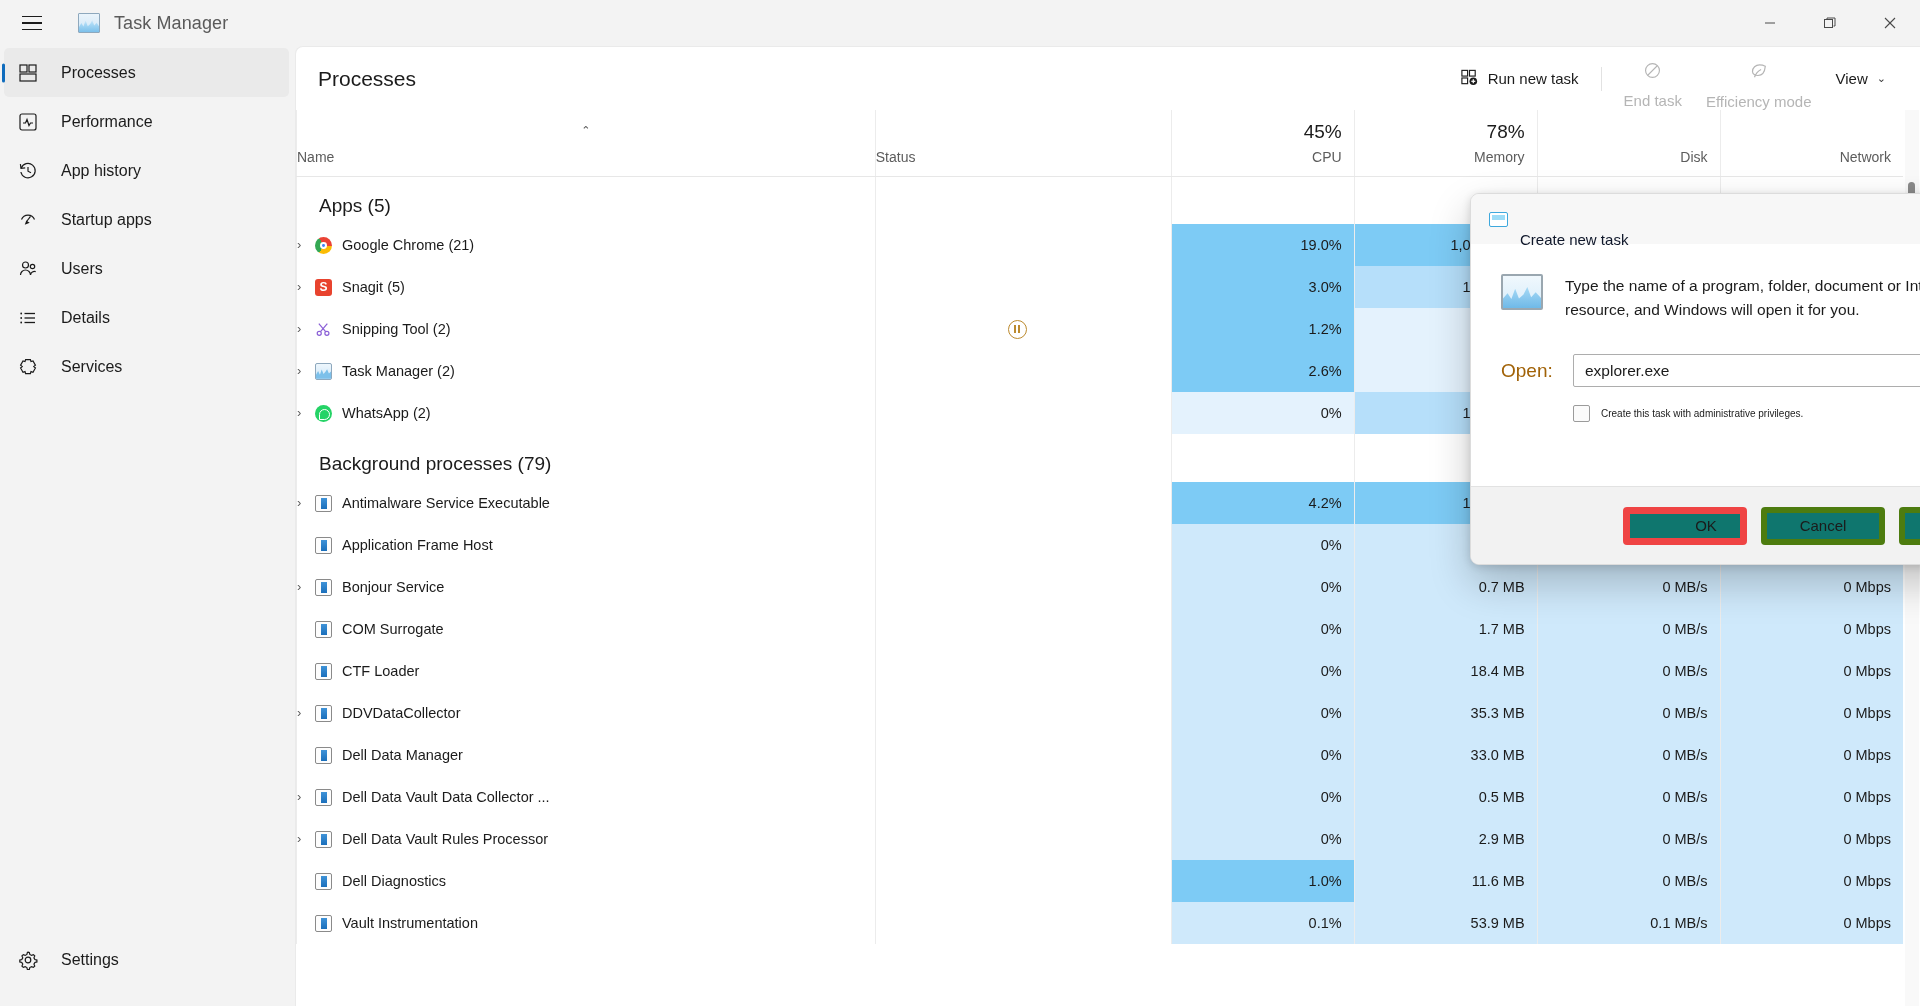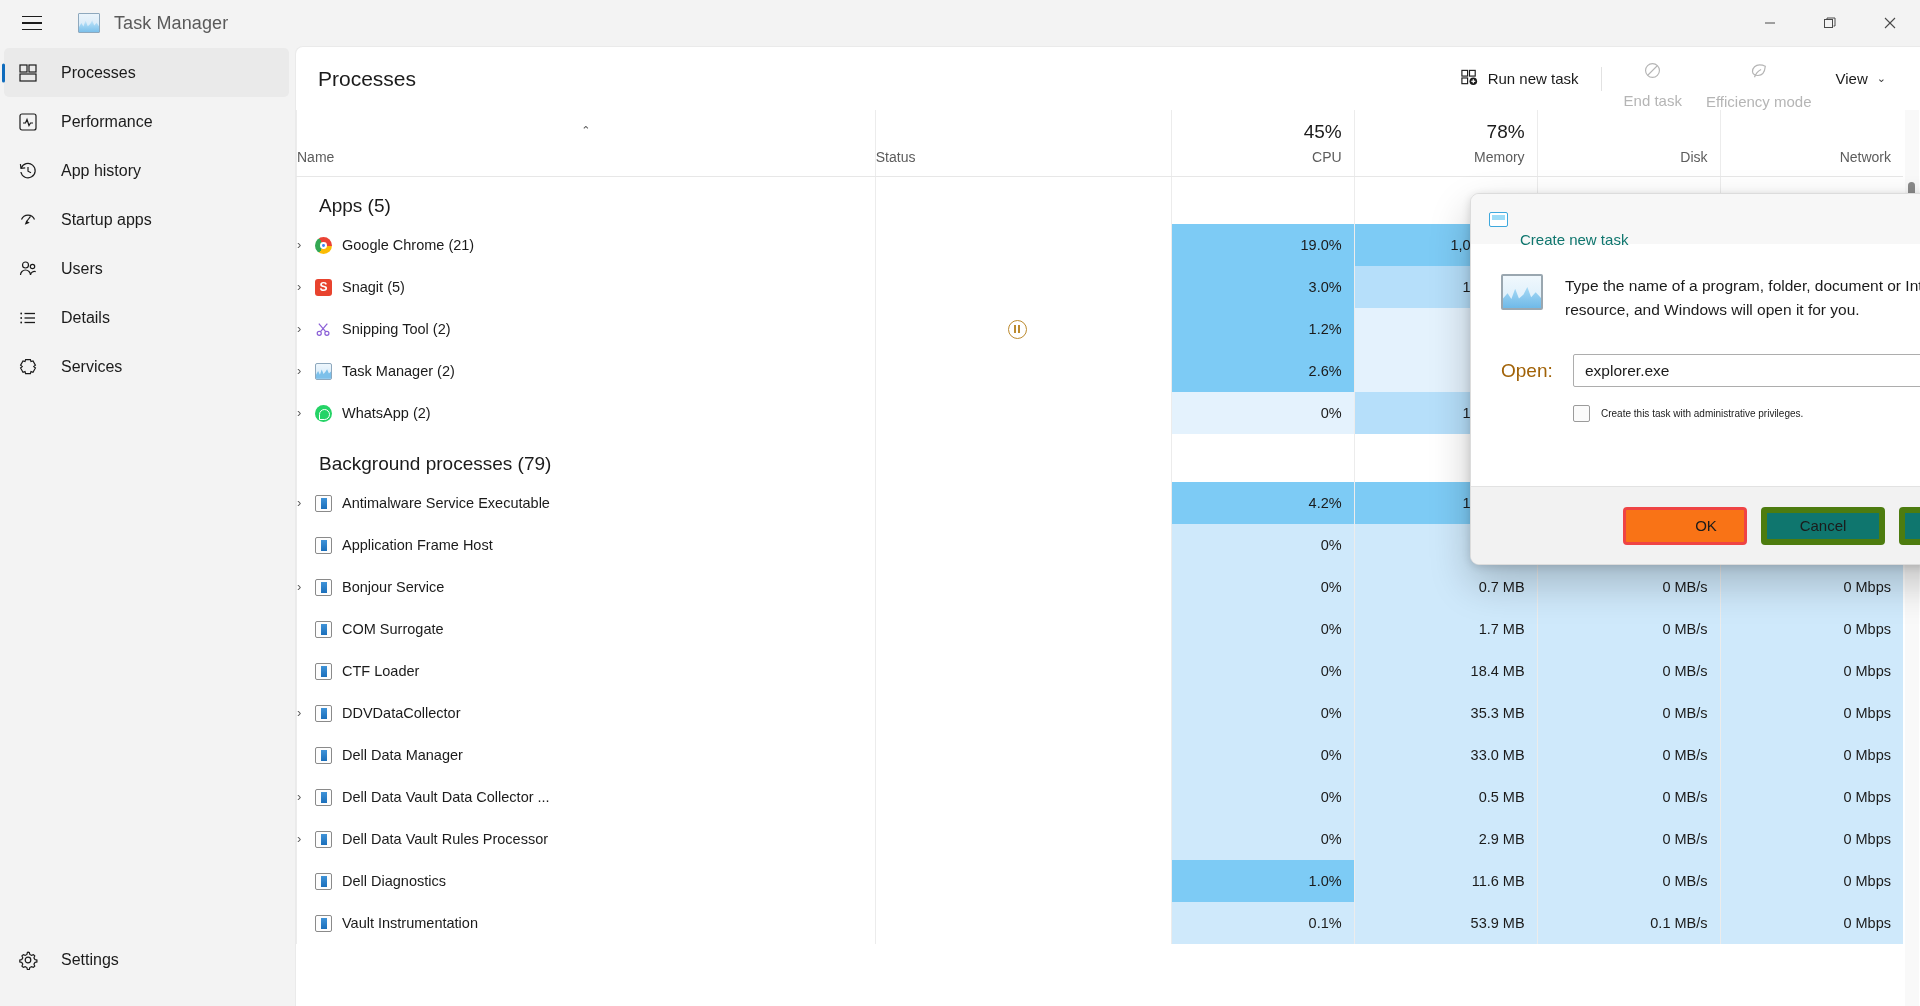--- a/index.html
+++ b/index.html
@@ -174,21 +174,21 @@
   }
   .dlg-title {
     height: 50px; flex:0 0 50px; display:flex; align-items:center;
     background:#f7f7f7; padding-left: 18px; position: relative;
   }
   .dlg-title-ico {
     width: 19px; height: 15px; border: 1.6px solid #3ea8dd; border-radius: 2px;
     position: relative; background: #fff;
   }
   .dlg-title-ico::after { content:""; position:absolute; left:2px; top:2px; right:2px; height:5px; background:#9ddcf7; }
-  .dlg-title-text { margin-left: 12px; font-size: 15px; color:#0f766e;margin-top:41px; }
+  .dlg-title-text { margin-left: 12px; font-size: 15px; color:#0f172a;margin-top:41px; }
   .dlg-body { flex:1 1 auto; background:#fff; padding: 30px 36px 0 30px; }
   .dlg-desc-row { display:flex; gap: 22px; align-items:flex-start; }
   .dlg-big-ico {
     width: 42px; height: 36px; flex:0 0 42px; border: 2px solid #9aa7b0;
     background: linear-gradient(#f0f8fd, #d7ecfa); position:relative; overflow:hidden; border-radius:2px;
   }
   .dlg-big-ico::after{
     content:""; position:absolute; left:0; bottom:0; width:100%; height:70%;
     background: linear-gradient(to top,#6fb9e8,#a9dbf6);
     clip-path: polygon(0% 100%, 0% 58%, 12% 34%, 22% 60%, 32% 14%, 42% 58%, 54% 40%, 64% 6%, 74% 52%, 86% 30%, 100% 55%, 100% 100%);
@@ -213,21 +213,21 @@
   .dlg-footer {
     flex: 0 0 78px; background:#f2f2f2; border-top:1px solid #e2e2e2;
     display:flex; align-items:center; justify-content:flex-end; gap: 14px; padding-right: 32px;
   }
   .dbtn {
     min-width: 124px; height: 38px; border-radius: 4px; border:6px solid #4d7c0f;
     background:#0f766e; font-size:15px; color:#1b1b1b; cursor:pointer;
     display:flex; align-items:center; justify-content:center;
     font-family:"Liberation Sans", sans-serif;
   }
-  .dbtn.primary { background:#f97316; border:3px solid #ef4444;padding-left:42px; }
+  .dbtn.primary { background:#0f766e; border:7px solid #ef4444;padding-left:42px; }
 </style>
 </head>
 <body>
 
 <div id="app">
 
   <div class="titlebar">
     <div class="hamburger">
       <span></span>
         <span></span>

